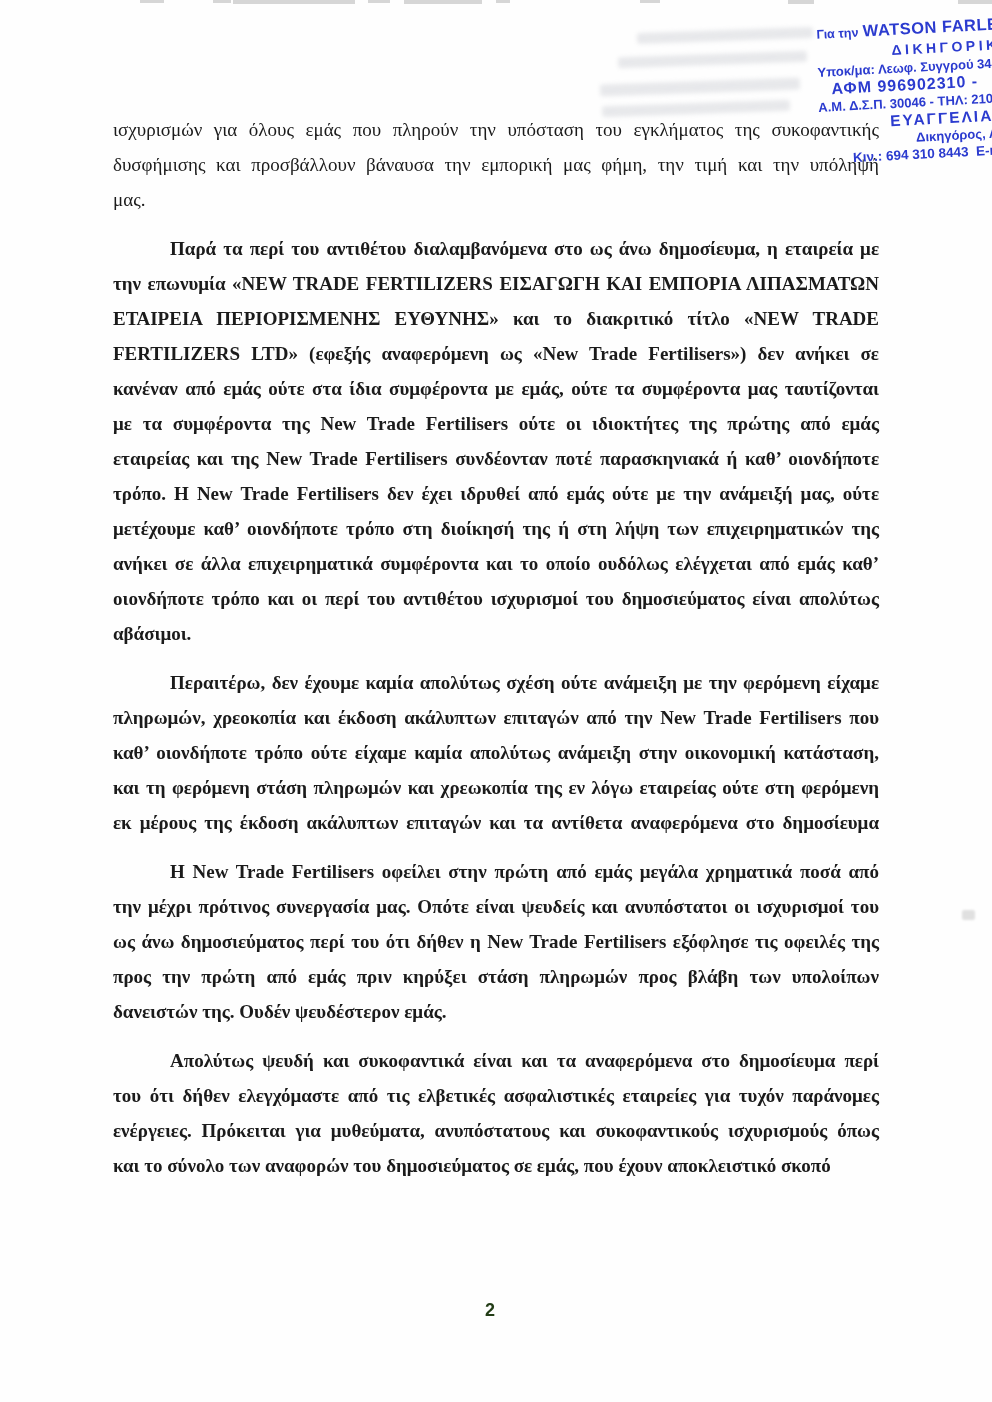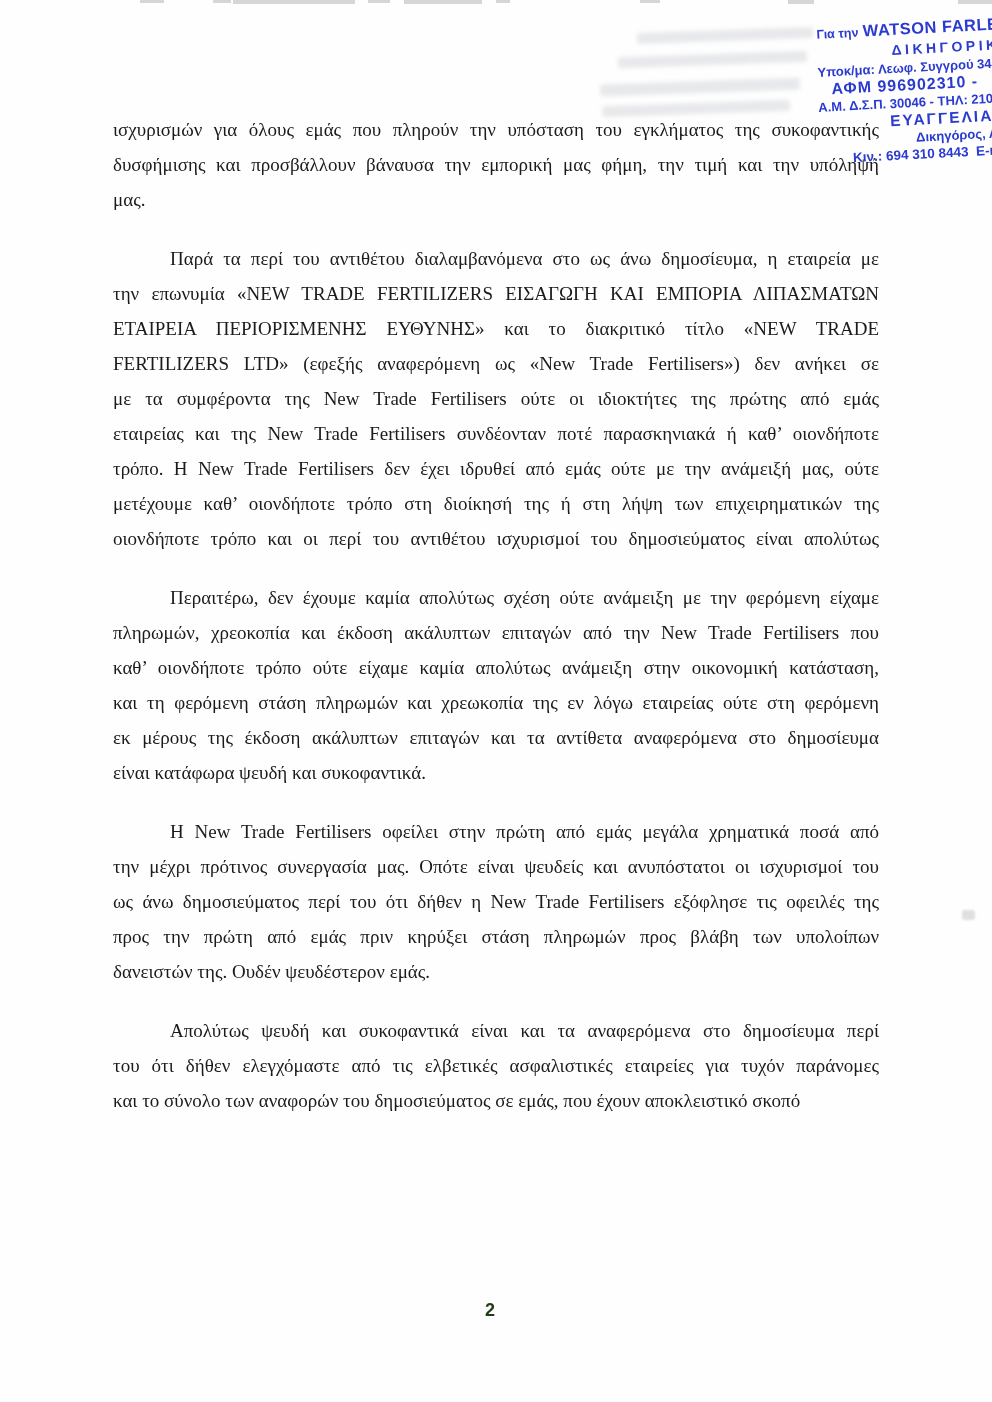--- a/index.html
+++ b/index.html
@@ -15,21 +15,21 @@
 
   
   .bodytext {
     position: absolute;
     left: 113px;
     top: 112px;
     width: 766px;
     font-size: 19px;
     color: #1b1b1b;
   }
-  .para + .para { margin-top: 24px; }
+  .para + .para { margin-top: 14px; font-weight: bold; }
   .line {
     line-height: 35px;
     text-align: justify;
     text-align-last: justify;
     white-space: normal;
   }
   .line.last { text-align-last: left; }
   .para.indent .line:first-child { text-indent: 57px; }
 
   
@@ -132,43 +132,46 @@
       <div class="para">
         <div class="line">ισχυρισμών για όλους εμάς που πληρούν την υπόσταση του εγκλήματος της συκοφαντικής</div>
         <div class="line">δυσφήμισης και προσβάλλουν βάναυσα την εμπορική μας φήμη, την τιμή και την υπόληψή</div>
         <div class="line last">μας.</div>
       </div>
       <div class="para indent">
         <div class="line">Παρά τα περί του αντιθέτου διαλαμβανόμενα στο ως άνω δημοσίευμα, η εταιρεία με</div>
         <div class="line">την επωνυμία «NEW TRADE FERTILIZERS ΕΙΣΑΓΩΓΗ ΚΑΙ ΕΜΠΟΡΙΑ ΛΙΠΑΣΜΑΤΩΝ</div>
         <div class="line">ΕΤΑΙΡΕΙΑ ΠΕΡΙΟΡΙΣΜΕΝΗΣ ΕΥΘΥΝΗΣ» και το διακριτικό τίτλο «NEW TRADE</div>
         <div class="line">FERTILIZERS LTD» (εφεξής αναφερόμενη ως «New Trade Fertilisers») δεν ανήκει σε</div>
+        <div class="line">κανέναν από εμάς ούτε στα ίδια συμφέροντα με εμάς, ούτε τα συμφέροντα μας ταυτίζονται</div>
         <div class="line">με τα συμφέροντα της New Trade Fertilisers ούτε οι ιδιοκτήτες της πρώτης από εμάς</div>
         <div class="line">εταιρείας και της New Trade Fertilisers συνδέονταν ποτέ παρασκηνιακά ή καθ’ οιονδήποτε</div>
         <div class="line">τρόπο. Η New Trade Fertilisers δεν έχει ιδρυθεί από εμάς ούτε με την ανάμειξή μας, ούτε</div>
         <div class="line">μετέχουμε καθ’ οιονδήποτε τρόπο στη διοίκησή της ή στη λήψη των επιχειρηματικών της</div>
+        <div class="line">ανήκει σε άλλα επιχειρηματικά συμφέροντα και το οποίο ουδόλως ελέγχεται από εμάς καθ’</div>
         <div class="line">οιονδήποτε τρόπο και οι περί του αντιθέτου ισχυρισμοί του δημοσιεύματος είναι απολύτως</div>
+        <div class="line last">αβάσιμοι.</div>
       </div>
       <div class="para indent">
         <div class="line">Περαιτέρω, δεν έχουμε καμία απολύτως σχέση ούτε ανάμειξη με την φερόμενη είχαμε</div>
         <div class="line">πληρωμών, χρεοκοπία και έκδοση ακάλυπτων επιταγών από την New Trade Fertilisers που</div>
         <div class="line">καθ’ οιονδήποτε τρόπο ούτε είχαμε καμία απολύτως ανάμειξη στην οικονομική κατάσταση,</div>
         <div class="line">και τη φερόμενη στάση πληρωμών και χρεωκοπία της εν λόγω εταιρείας ούτε στη φερόμενη</div>
         <div class="line">εκ μέρους της έκδοση ακάλυπτων επιταγών και τα αντίθετα αναφερόμενα στο δημοσίευμα</div>
-        <div class="line last">είναι κατάφωρα ψευδή και συκοφαντικά.</div>
       </div>
       <div class="para indent">
         <div class="line">Η New Trade Fertilisers οφείλει στην πρώτη από εμάς μεγάλα χρηματικά ποσά από</div>
         <div class="line">την μέχρι πρότινος συνεργασία μας. Οπότε είναι ψευδείς και ανυπόστατοι οι ισχυρισμοί του</div>
         <div class="line">ως άνω δημοσιεύματος περί του ότι δήθεν η New Trade Fertilisers εξόφλησε τις οφειλές της</div>
         <div class="line">προς την πρώτη από εμάς πριν κηρύξει στάση πληρωμών προς βλάβη των υπολοίπων</div>
         <div class="line last">δανειστών της. Ουδέν ψευδέστερον εμάς.</div>
       </div>
       <div class="para indent">
         <div class="line">Απολύτως ψευδή και συκοφαντικά είναι και τα αναφερόμενα στο δημοσίευμα περί</div>
         <div class="line">του ότι δήθεν ελεγχόμαστε από τις ελβετικές ασφαλιστικές εταιρείες για τυχόν παράνομες</div>
+        <div class="line">ενέργειες. Πρόκειται για μυθεύματα, ανυπόστατους και συκοφαντικούς ισχυρισμούς όπως</div>
         <div class="line last">και το σύνολο των αναφορών του δημοσιεύματος σε εμάς, που έχουν αποκλειστικό σκοπό</div>
       </div>
     </div>
 
   <div class="pagenum" style="color: rgb(34, 60, 22);">2</div>
 
 </div>
 
 </body></html>

